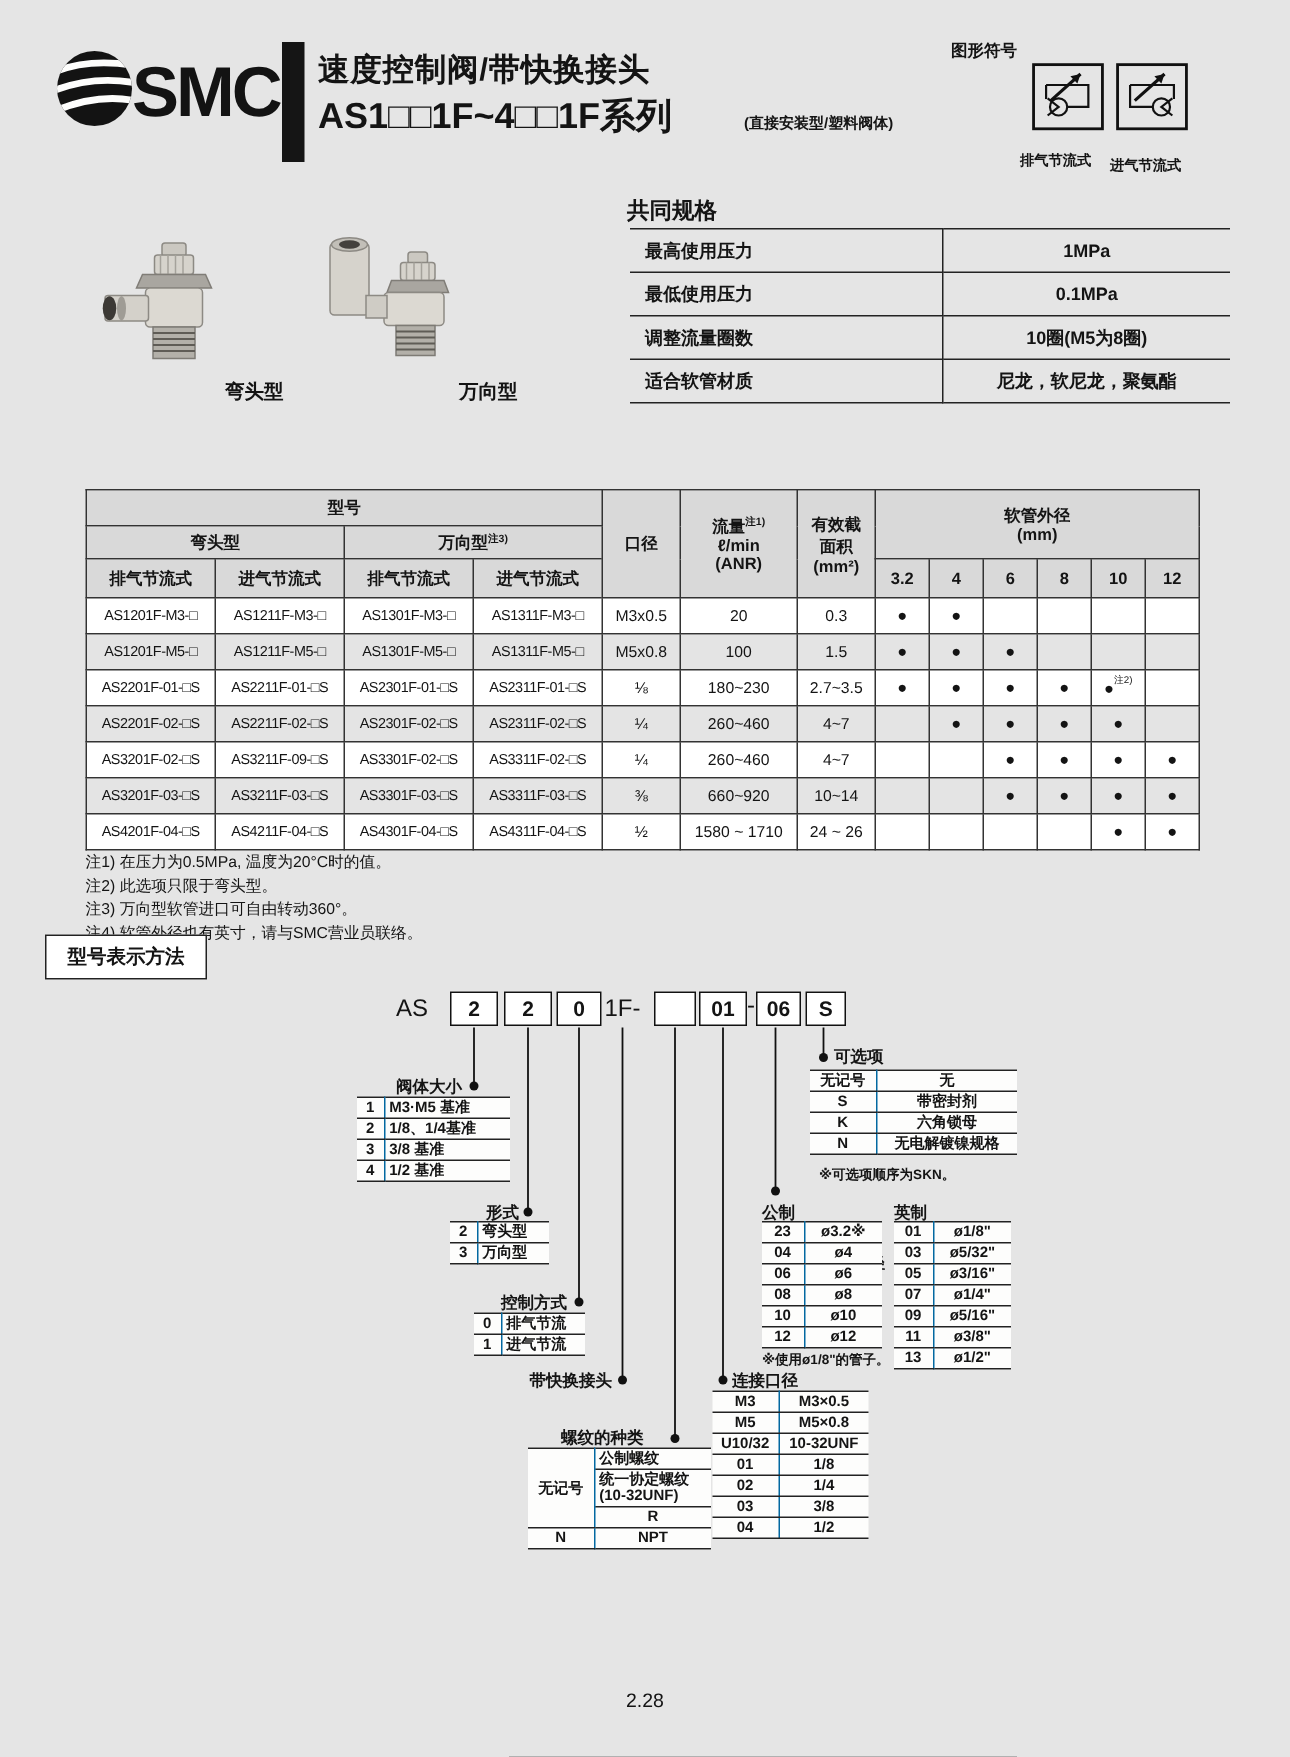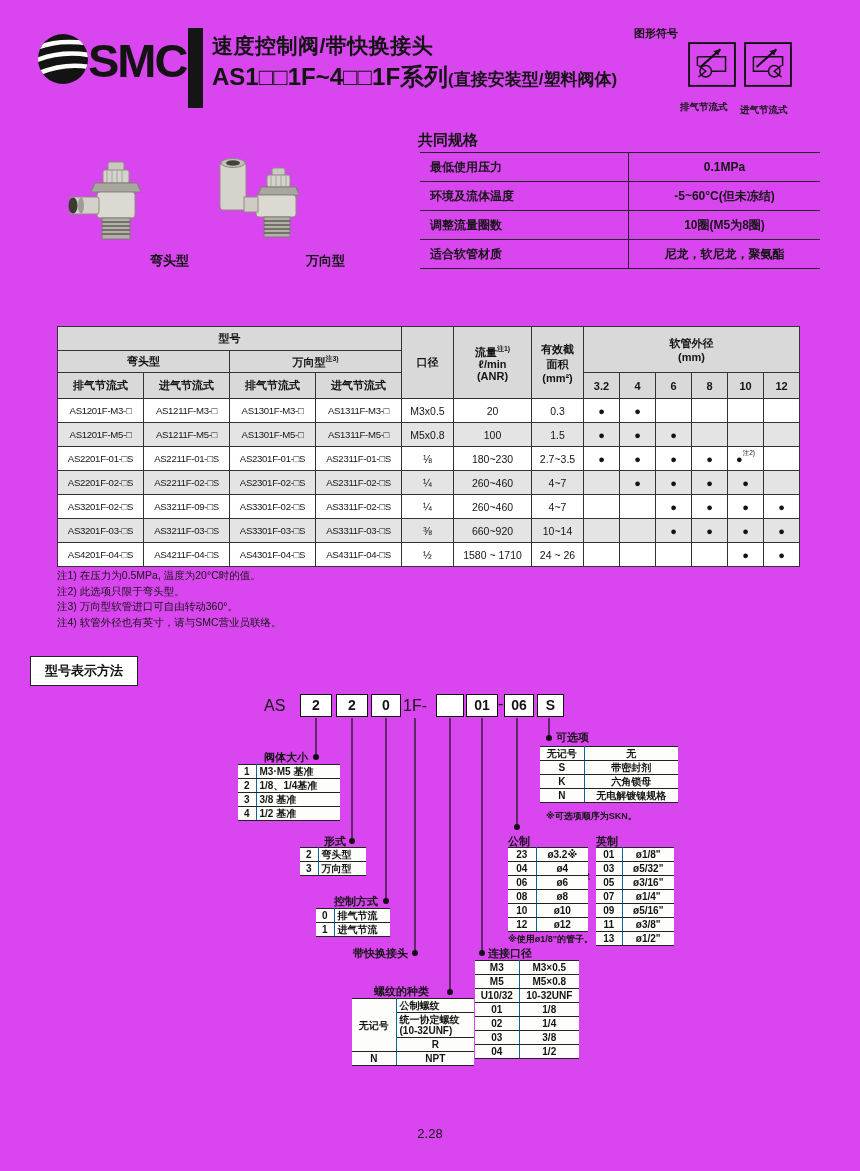--- a/index.html
+++ b/index.html
@@ -1,26 +1,26 @@
 <!DOCTYPE html>
 <html><head>
 <meta charset="utf-8">
 <style>
   html,body{margin:0;padding:0;background:#888;}
-  .page{position:relative;width:860px;height:1171px;background:#d946ef;
+  .page{position:relative;width:860px;height:1171px;background:#e5e5e5;
     font-family:"Liberation Sans","DejaVu Sans",sans-serif;color:#141414;overflow:hidden;}
   .abs{position:absolute;}
   .pre{white-space:pre-line;}
   sup{font-size:7px;}
 
   
   .hbar{left:188px;top:28px;width:15px;height:80px;background:#151515;}
   .t1{left:212px;top:32px;font-size:21px;font-weight:bold;letter-spacing:0.5px;}
   .t2{left:212px;top:61px;font-size:24px;font-weight:bold;}
-  .t2 .sub{font-size:17px;}
+  .t2 .sub{font-size:10px;padding-left:48px;}
   .symlabel{left:634px;top:26px;font-size:11px;font-weight:bold;}
   .symcap{font-size:9.5px;font-weight:bold;}
 
   
   .pcap{font-size:13px;font-weight:bold;}
 
   
   .spectitle{left:418px;top:131px;font-size:15px;font-weight:bold;}
   table.spec{border-collapse:collapse;table-layout:fixed;}
   table.spec td{border-top:1.4px solid #222;border-bottom:1.4px solid #222;height:26px;
@@ -142,26 +142,26 @@
       <rect x="52" y="67" width="26" height="20" fill="#b3b0a9" stroke="#7e7b75"></rect>
       <path d="M52,71 h26 M52,75 h26 M52,79 h26 M52,83 h26" stroke="#5f5c56" stroke-width="1.4"></path>
     </svg>
   </div>
   <div class="abs pcap" style="left:306px;top:252px;">万向型</div>
 
   <div class="abs spectitle">共同规格</div>
   <table class="spec abs" style="left:420px;top:152px;">
     <tbody>
       <tr>
+          <td class="k">最高使用压力</td>
+          <td class="v">1MPa</td>
+        </tr>
+      <tr>
           <td class="k">最低使用压力</td>
           <td class="v">0.1MPa</td>
-        </tr>
-      <tr>
-          <td class="k">环境及流体温度</td>
-          <td class="v">-5~60°C(但未冻结)</td>
         </tr>
       <tr>
           <td class="k">调整流量圈数</td>
           <td class="v">10圈(M5为8圈)</td>
         </tr>
       <tr>
           <td class="k">适合软管材质</td>
           <td class="v">尼龙，软尼龙，聚氨酯</td>
         </tr>
     </tbody>
@@ -324,21 +324,21 @@
     </tbody>
   </table>
 
   <div class="abs notes" style="left:57px;top:568px;">
     <div>注1) 在压力为0.5MPa, 温度为20°C时的值。</div>
     <div>注2) 此选项只限于弯头型。</div>
     <div>注3) 万向型软管进口可自由转动360°。</div>
     <div>注4) 软管外径也有英寸，请与SMC营业员联络。</div>
   </div>
 
-  <div class="abs" style="left:0;top:650px;width:780px;height:445px;">
+  <div class="abs" style="left:0;top:617px;width:780px;height:445px;">
 
     <svg class="abs" style="left:0;top:0;" width="860" height="445" viewBox="0 0 860 445">
       <g stroke="#111" stroke-width="1.2">
         <line x1="316" y1="68" x2="316" y2="107"></line>
         <line x1="352" y1="68" x2="352" y2="191"></line>
         <line x1="386" y1="68" x2="386" y2="251"></line>
         <line x1="415" y1="68" x2="415" y2="303"></line>
         <line x1="450" y1="68" x2="450" y2="342"></line>
         <line x1="482" y1="68" x2="482" y2="303"></line>
         <line x1="517" y1="68" x2="517" y2="177"></line>

